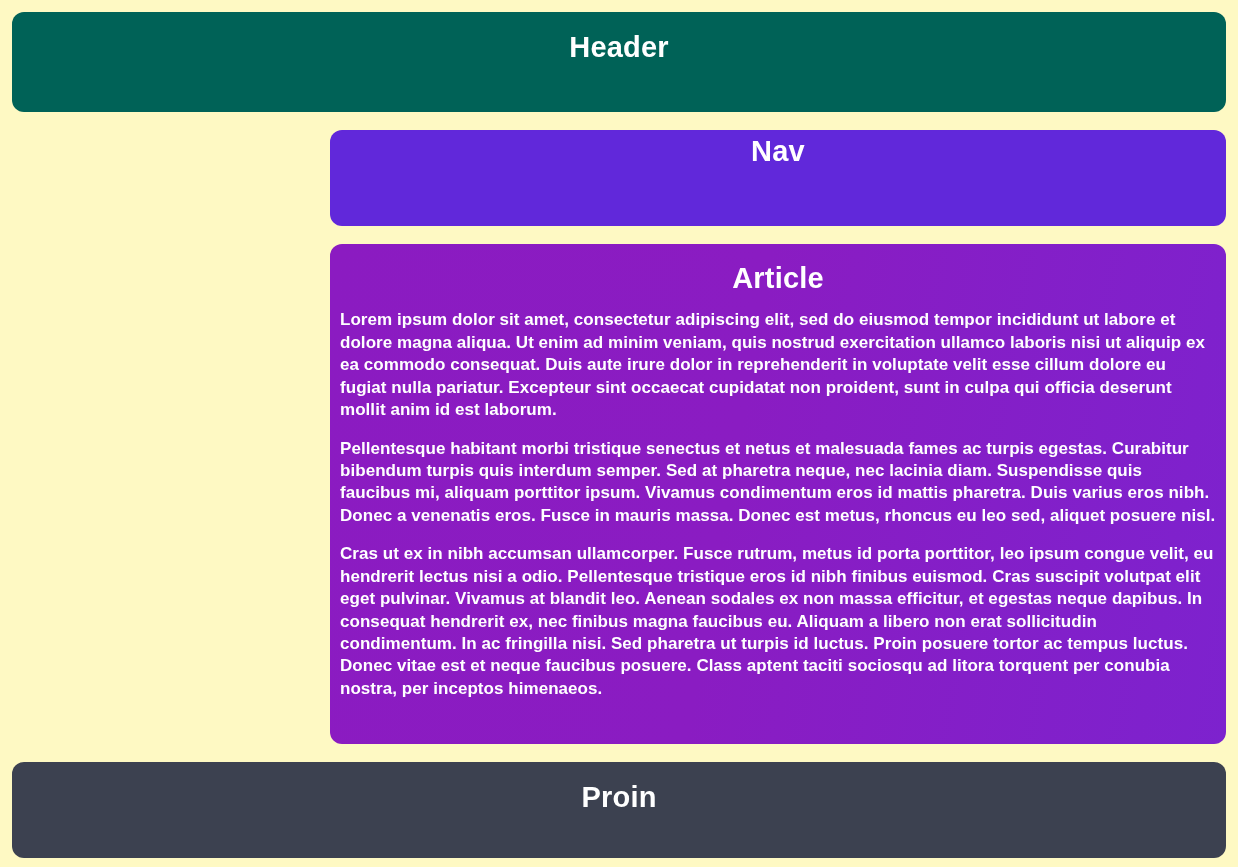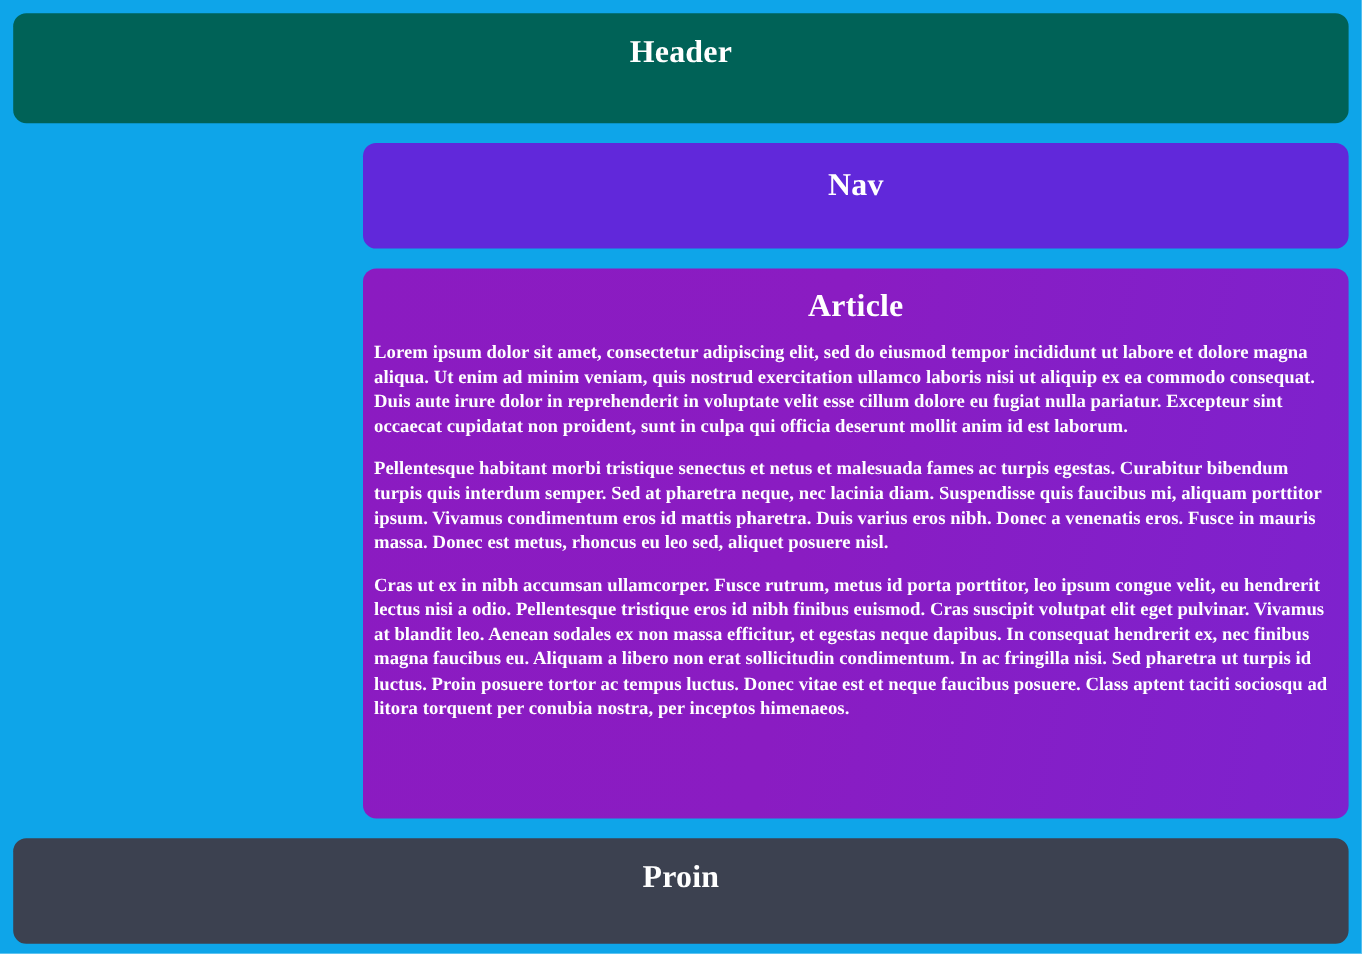--- a/index.html
+++ b/index.html
@@ -22,22 +22,21 @@
     grid-template-columns: 300px 18px 896px;
     grid-template-rows: 100px 18px 96px 18px 500px 18px 96px;
     grid-template-areas:
       "header  header  header"
       ".       .       ."
       "sidebar .       nav"
       "sidebar .       ."
       "sidebar .       article"
       ".       .       ."
       "footer  footer  footer";
-    background: #0ea5e9;
-    font-family: Liberation Serif, serif;
+    background: #fef9c3;
   }
 
   .region {
     border-radius: 12px;
     color: #ffffff;
     overflow: hidden;
   }
 
   .region-title {
     font-size: 29px;
@@ -59,21 +58,21 @@
   .sidebar {
     grid-area: sidebar;
     background: #005E96;
     padding-top: 22px;
   }
 
   
   .nav {
     grid-area: nav;
     background: #6128DA;
-    padding-top: 22px;
+    padding-top: 5px;
   }
 
   
   .article {
     grid-area: article;
     background: linear-gradient(100deg, #8B1BC1 0%, #8A1CC2 45%, #7D22CE 100%);
     padding: 18px 10px 14px 10px;
     display: flex;
     flex-direction: column;
   }

